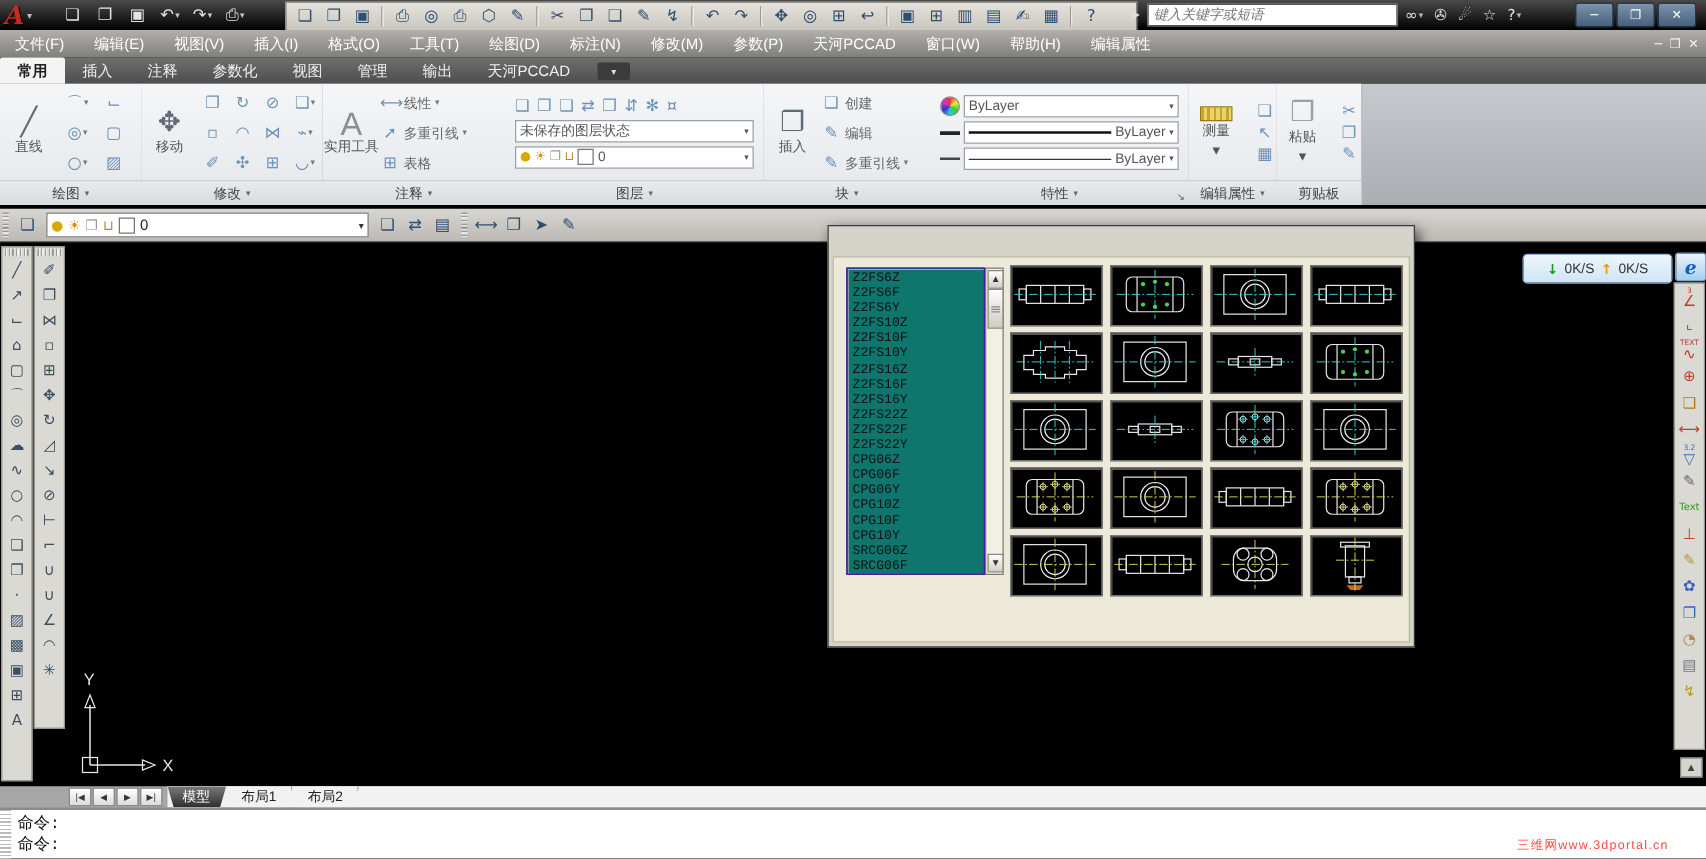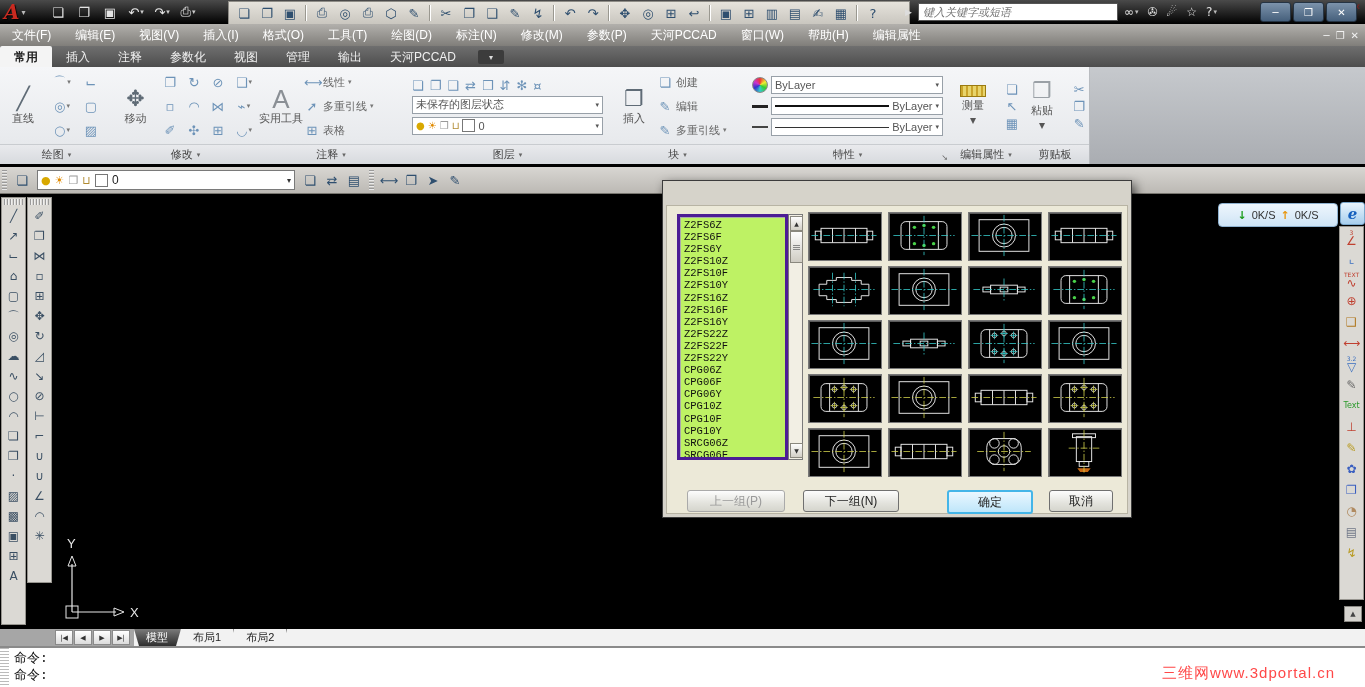--- a/index.html
+++ b/index.html
@@ -113,33 +113,33 @@
         font-size:7px;color:#333;display:flex;align-items:center;justify-content:center}
   #ltabs{display:flex;height:17px;align-items:stretch;margin-left:4px;background:#f2f2f2;flex:1;max-width:1279px}
   .ltab{padding:1px 12px;font-size:11px;display:flex;align-items:center;color:#222;background:#f2f2f2;
         border-right:1px solid #888;clip-path:polygon(0 0,100% 0,calc(100% - 5px) 100%,5px 100%)}
   .ltab.active{background:linear-gradient(#7a7a7a,#2e2e2e);color:#fff;font-weight:normal}
 
   
   #cmd{position:absolute;left:0;top:646px;width:1365px;height:41px;background:#fff;border-top:2px solid #8a8a8a;box-sizing:border-box}
   #cmdgrip{position:absolute;left:0;top:0;width:9px;height:100%;background:repeating-linear-gradient(#bbb 0 1px,#fff 1px 3px)}
   #cmdlines{position:absolute;left:14px;top:2px;font:13px "Liberation Mono",monospace;color:#111;line-height:17px}
-  #watermark{position:absolute;right:30px;bottom:4px;font-size:15px;color:#ff4848;letter-spacing:1px}
+  #watermark{position:absolute;right:30px;bottom:4px;font-size:10px;color:#ff4848;letter-spacing:1px}
 
   
   #dialog{position:absolute;left:662px;top:180px;width:470px;height:338px;z-index:50;
           border:1px solid #3c3c3c;background:#d6d3ca;box-shadow:3px 4px 10px rgba(0,0,0,.65);box-sizing:border-box}
   #dlgtitle{height:21px;background:linear-gradient(#707070,#1c1c1c 45%,#000);display:flex;align-items:center;
             color:#fff;font-size:12px;padding-left:8px;position:relative}
   #dlgclose{position:absolute;right:5px;top:2px;width:28px;height:16px;border:1px solid #777;border-radius:2px;
             background:linear-gradient(#fdfdfd,#cacaca);color:#333;font-size:10px;
             display:flex;align-items:center;justify-content:center}
   #dlgbody{position:absolute;left:3px;top:24px;right:3px;bottom:3px;background:#ece9d8;border:1px solid #b8b4a4}
-  #blocklist{position:absolute;left:10px;top:8px;width:111px;height:246px;background:#bef264;
-             border:3px solid #4c1d95;box-shadow:inset 1px 1px 0 #aaa;
+  #blocklist{position:absolute;left:10px;top:8px;width:111px;height:246px;background:#0f766e;
+             border:1px solid #4c1d95;box-shadow:inset 1px 1px 0 #aaa;
              font:10.5px "Liberation Mono",monospace;color:#111;overflow:hidden;padding:2px 0 0 4px;box-sizing:border-box}
   .litem{line-height:12.1px;white-space:nowrap}
   #lscroll{position:absolute;left:121px;top:8px;width:15px;height:246px;background:#f2efe4;border:1px solid #7a7a7a;box-sizing:border-box}
   .sarw{position:absolute;left:1px;width:11px;height:13px;background:linear-gradient(#fdfdfd,#d2cfc6);border:1px solid #8a887e;
         font-size:6px;color:#333;display:flex;align-items:center;justify-content:center}
   #sthumb{position:absolute;left:1px;top:16px;width:11px;height:30px;background:linear-gradient(#fdfdfd,#cfccc3);
           border:1px solid #8a887e;display:flex;flex-direction:column;justify-content:center;gap:1px;align-items:center}
   #sthumb i{display:block;width:7px;height:1px;background:#888}
   #thumbgrid{position:absolute;left:141px;top:6px;width:322px;height:270px;
              display:grid;grid-template-columns:repeat(4,74px);grid-auto-rows:49px;gap:5px 6px}
@@ -1142,22 +1142,16 @@
             </svg></div>
           <div class="thumb"><svg viewBox="0 0 72 47" width="70" height="45">
               <rect x="28" y="8" width="16" height="26" rx="0" fill="none" stroke="#e9e9e9" stroke-width="1"></rect>
               <rect x="24" y="5" width="24" height="4" rx="0" fill="none" stroke="#e9e9e9" stroke-width="1"></rect>
               <rect x="31" y="34" width="10" height="5" rx="0" fill="none" stroke="#e9e9e9" stroke-width="1"></rect>
               <polygon points="29,41 43,41 40,45 32,45" fill="#c86a14"></polygon>
               <line x1="36" y1="1" x2="36" y2="46" stroke="#d8d84e" stroke-width="0.8" stroke-dasharray="7 2 1.5 2"></line>
               <line x1="20" y1="20" x2="52" y2="20" stroke="#d8d84e" stroke-width="0.8" stroke-dasharray="7 2 1.5 2"></line>
             </svg></div>
         </div>
-      <div id="dlgbtns">
-        <div class="dbtn disabled" style="left:20px;width:96px">上一组(P)</div>
-        <div class="dbtn" style="left:136px;width:94px">下一组(N)</div>
-        <div class="dbtn primary" style="left:280px;width:82px">确定</div>
-        <div class="dbtn" style="left:382px;width:62px">取消</div>
-      </div>
     </div>
   </div>
 
 </div>
 
 </body></html>

